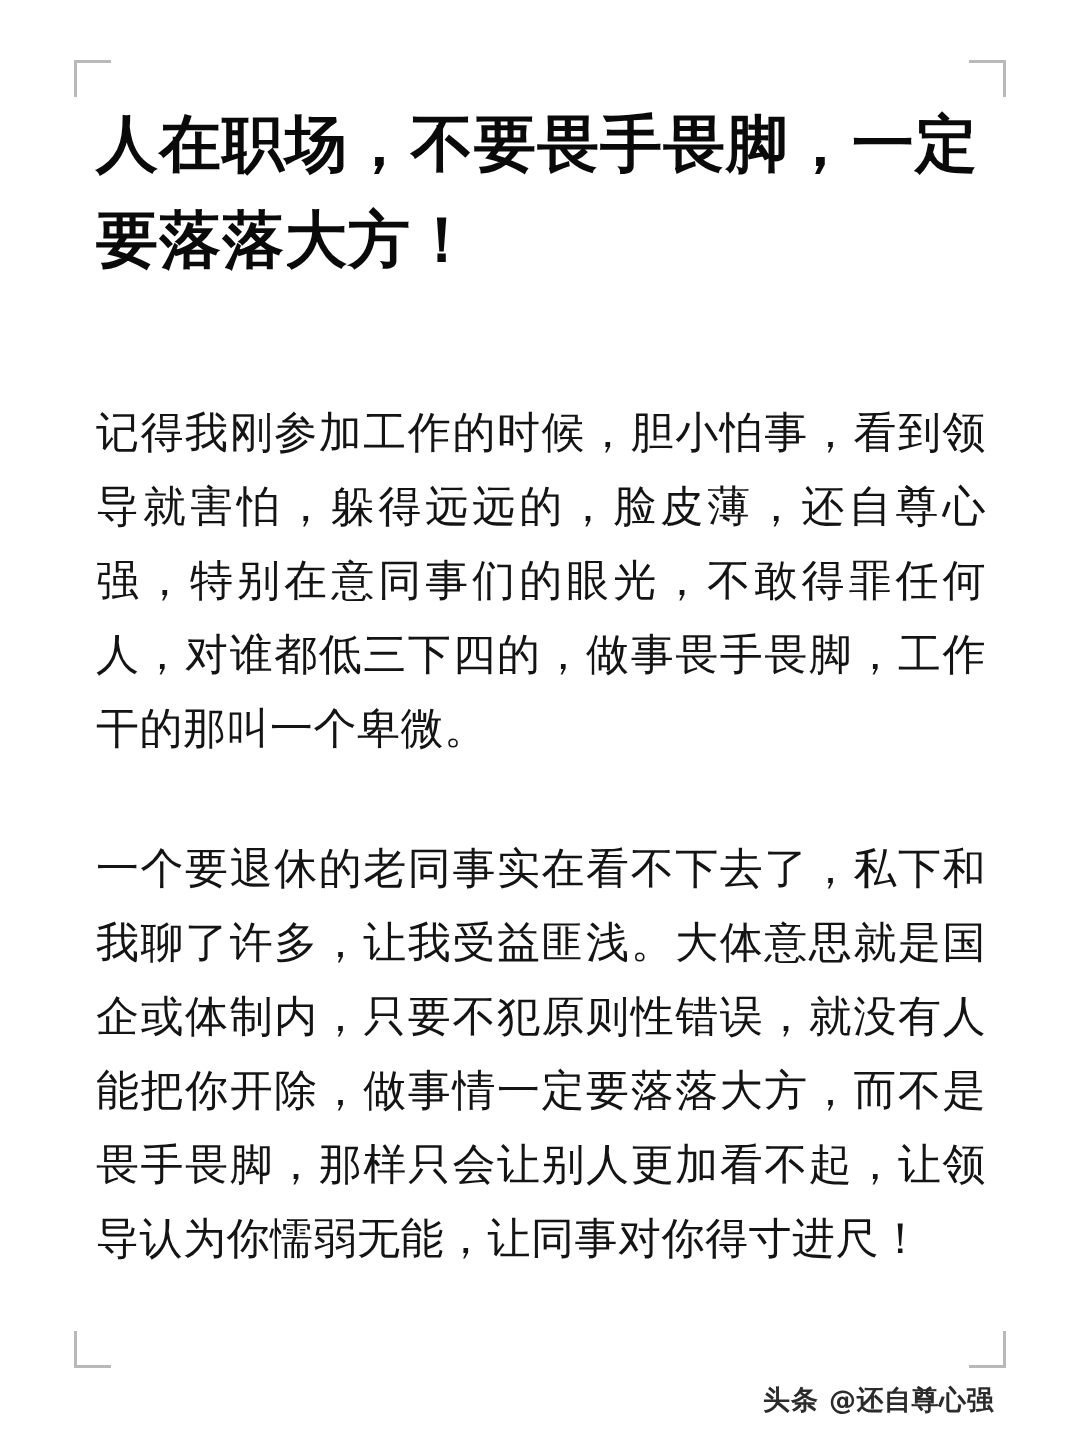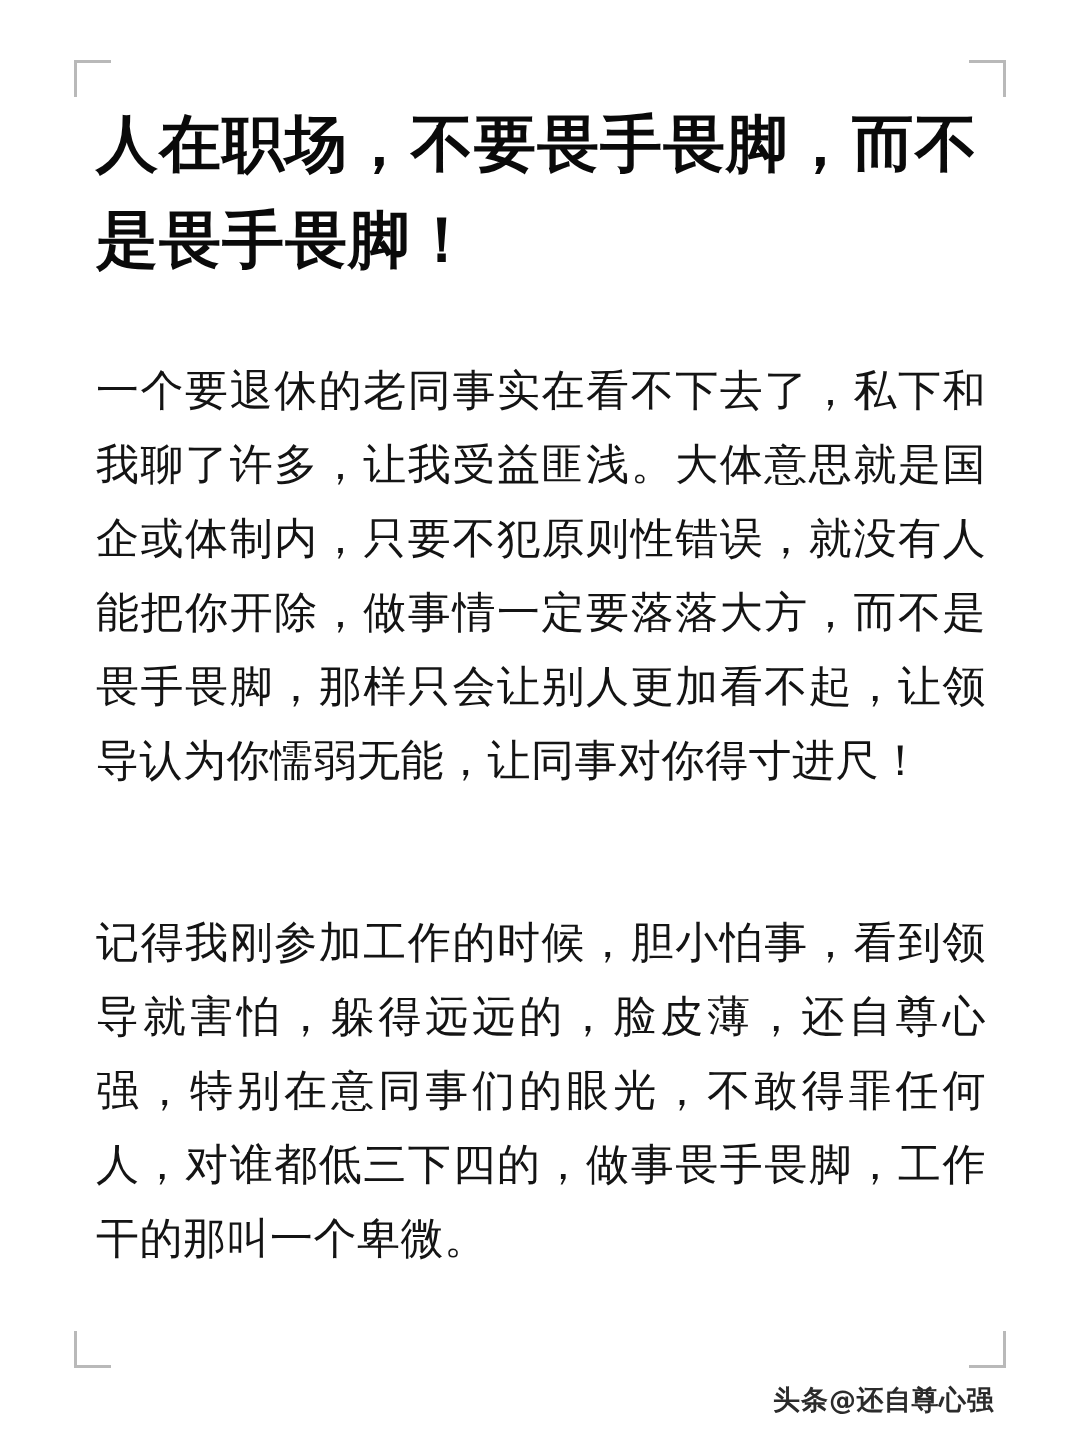--- a/index.html
+++ b/index.html
@@ -67,20 +67,21 @@
   }
   .para-1 { margin-top: 108px; }
   .para-2 { margin-top: 66px; }
 
   .watermark {
     position: absolute;
     right: 86px;
     bottom: 22px;
     display: flex;
     align-items: flex-start;
+    gap: 10px;
     color: #2b2b2b;
     font-family: "DejaVu Sans", "Liberation Sans", sans-serif;
     font-size: 27px;
     font-weight: bold;
     white-space: nowrap;
   }
   .watermark .wm-brand { letter-spacing: 1px; }
   .watermark .wm-handle { letter-spacing: 0.5px; }
   .wm-ghost {
     position: absolute;
@@ -97,23 +98,23 @@
 <body>
 
 <div class="page">
 
   <div class="corner tl"></div>
   <div class="corner tr"></div>
   <div class="corner bl"></div>
   <div class="corner br"></div>
 
   <div class="content">
-    <h1 class="title">人在职场，不要畏手畏脚，而不是畏手畏脚！</h1>
+    <h1 class="title">人在职场，不要畏手畏脚，一定要落落大方！</h1>
+    <p class="body-block para-1">记得我刚参加工作的时候，胆小怕事，看到领导就害怕，躲得远远的，脸皮薄，还自尊心强，特别在意同事们的眼光，不敢得罪任何人，对谁都低三下四的，做事畏手畏脚，工作干的那叫一个卑微。</p>
     <p class="body-block para-2">一个要退休的老同事实在看不下去了，私下和我聊了许多，让我受益匪浅。大体意思就是国企或体制内，只要不犯原则性错误，就没有人能把你开除，做事情一定要落落大方，而不是畏手畏脚，那样只会让别人更加看不起，让领导认为你懦弱无能，让同事对你得寸进尺！</p>
-    <p class="body-block para-1">记得我刚参加工作的时候，胆小怕事，看到领导就害怕，躲得远远的，脸皮薄，还自尊心强，特别在意同事们的眼光，不敢得罪任何人，对谁都低三下四的，做事畏手畏脚，工作干的那叫一个卑微。</p>
   </div>
 
 
   <div class="watermark">
     <span class="wm-brand">头条</span>
     <span class="wm-handle">@还自尊心强</span>
   </div>
 
 </div>
 

